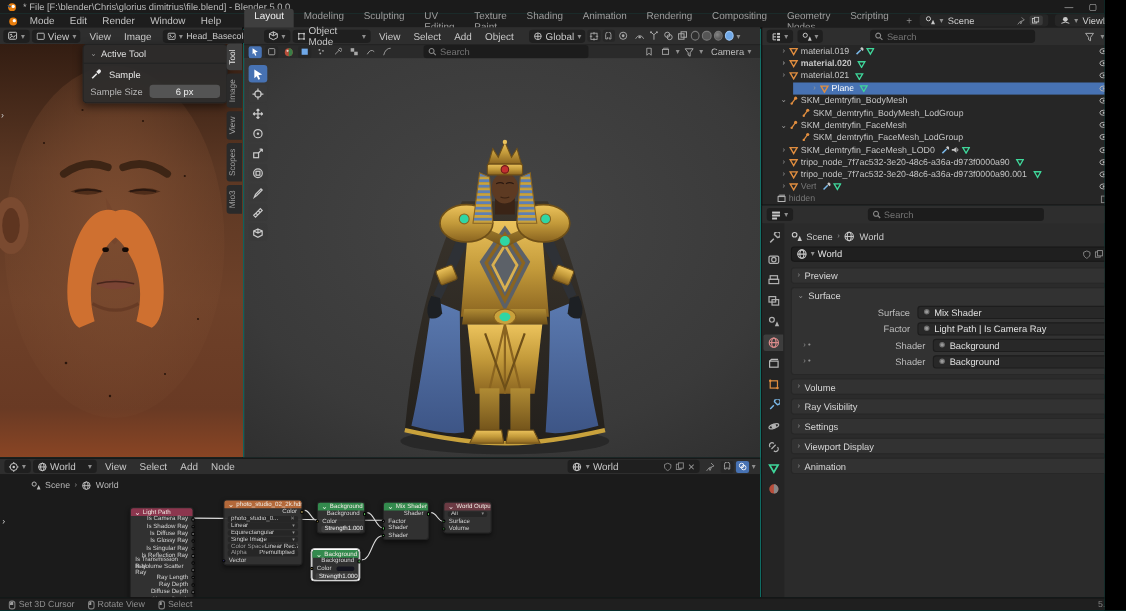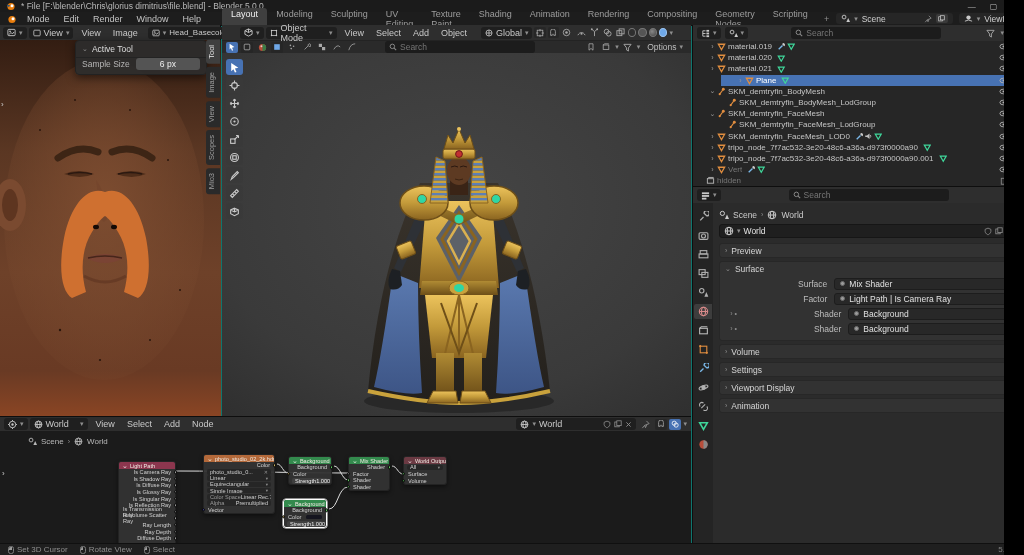--- a/index.html
+++ b/index.html
@@ -270,20 +270,29 @@
         <circle cx="130" cy="70" r="1" fill="#2a160c"></circle>
           <circle cx="75" cy="60" r="1" fill="#2a160c"></circle>
       </svg>
       <span class="abs" style="left:1px;top:60px;color:#cfcfcf;font-size:8px">›</span>
     </div>
     <div id="ie-popover" class="abs">
       <div class="pophead">
         <span class="caret">⌄</span>
         <span>Active Tool</span>
       </div>
+      <div class="row">
+        <span class="ico">
+            <svg width="11" height="11" viewBox="0 0 12 12">
+              <path d="M2 10 L6.5 5.5" stroke="#e8e8e8" stroke-width="1.6"></path>
+              <path d="M6 3.6 L8.4 6 L10.4 4 Q11.4 2.8 10 1.6 Q8.8 .6 7.8 1.8 Z" fill="#e8e8e8"></path>
+            </svg>
+          </span>
+        <span style="color:#e6e6e6">Sample</span>
+      </div>
       <div class="row" style="padding-top:0">
         <span style="color:#b5b5b5">Sample Size</span>
         <span class="valuebtn">6 px</span>
       </div>
     </div>
     <div id="ie-tabs" class="abs">
         <div class="vtab active">Tool</div>
         <div class="vtab">Image</div>
         <div class="vtab">View</div>
         <div class="vtab">Scopes</div>
@@ -447,21 +456,21 @@
           </svg>
         </span>
       <span class="caret">▾</span>
       <span class="hicon">
           <svg width="9" height="9" viewBox="0 0 10 10">
             <path d="M1 1.5 H9 L6 5.5 V9 L4 7.8 V5.5 Z" fill="none" stroke="#a8a8a8"></path>
           </svg>
         </span>
       <span class="caret">▾</span>
       <span class="dd" style="background:transparent">
-        <span style="color:#bdbdbd">Options</span>
+        <span style="color:#bdbdbd">Camera</span>
         <span class="caret">▾</span>
       </span>
     </div>
     <div id="vp-canvas">
       <svg width="469" height="363" viewBox="0 0 469 363">
         <defs>
           <radialGradient id="vpbg" cx=".5" cy=".42" r=".75">
             <stop offset="0" stop-color="#454545"></stop>
               <stop offset=".7" stop-color="#3a3a3a"></stop>
               <stop offset="1" stop-color="#303030"></stop>
@@ -669,21 +678,21 @@
             </span>
             <span class="ico">
               <svg width="9" height="9" viewBox="0 0 10 10">
                 <rect x="1" y="3.2" width="8" height="5" rx="1" fill="none" stroke="#b0b0b0"></rect>
                 <circle cx="5" cy="5.6" r="1.5" fill="none" stroke="#b0b0b0"></circle>
                 <path d="M3.4 3.2 L4.2 1.8 H5.8 L6.6 3.2" fill="none" stroke="#b0b0b0"></path>
               </svg>
             </span>
           </span>
         </div>
-        <div class="ol-row" style="padding-left: 15px;">
+        <div class="ol-row" style="padding-left: 15px; font-weight: bold;">
           <span class="arrow">›</span>
           <span class="ico">
             <svg width="9" height="9" viewBox="0 0 10 10">
               <path d="M1.5 2.5 L8.5 2.5 L5 8.5 Z" fill="none" stroke="#e08d3f" stroke-width="1.4"></path>
             </svg>
           </span>
           <span class="lbl">material.020</span>
           <span class="extras">
             <span class="ico">
               <svg width="8.5" height="8.5" viewBox="0 0 10 10">
@@ -1245,20 +1254,27 @@
           <div class="panel">
             <div class="panel-h">
               <span class="caret">›</span>
               <span>Volume</span>
               <span class="grip">∷</span>
             </div>
           </div>
           <div class="panel">
             <div class="panel-h">
               <span class="caret">›</span>
+              <span>Ray Visibility</span>
+              <span class="grip">∷</span>
+            </div>
+          </div>
+          <div class="panel">
+            <div class="panel-h">
+              <span class="caret">›</span>
               <span>Settings</span>
               <span class="grip">∷</span>
             </div>
           </div>
           <div class="panel">
             <div class="panel-h">
               <span class="caret">›</span>
               <span>Viewport Display</span>
               <span class="grip">∷</span>
             </div>

